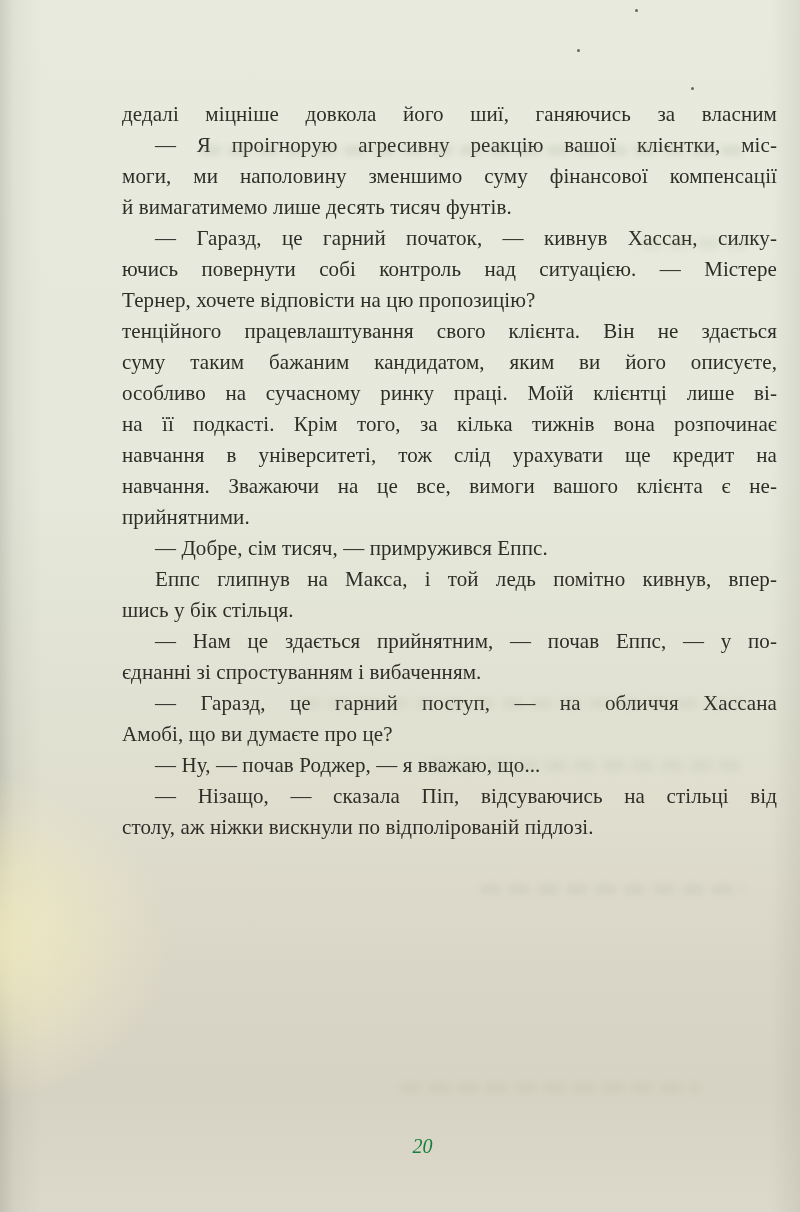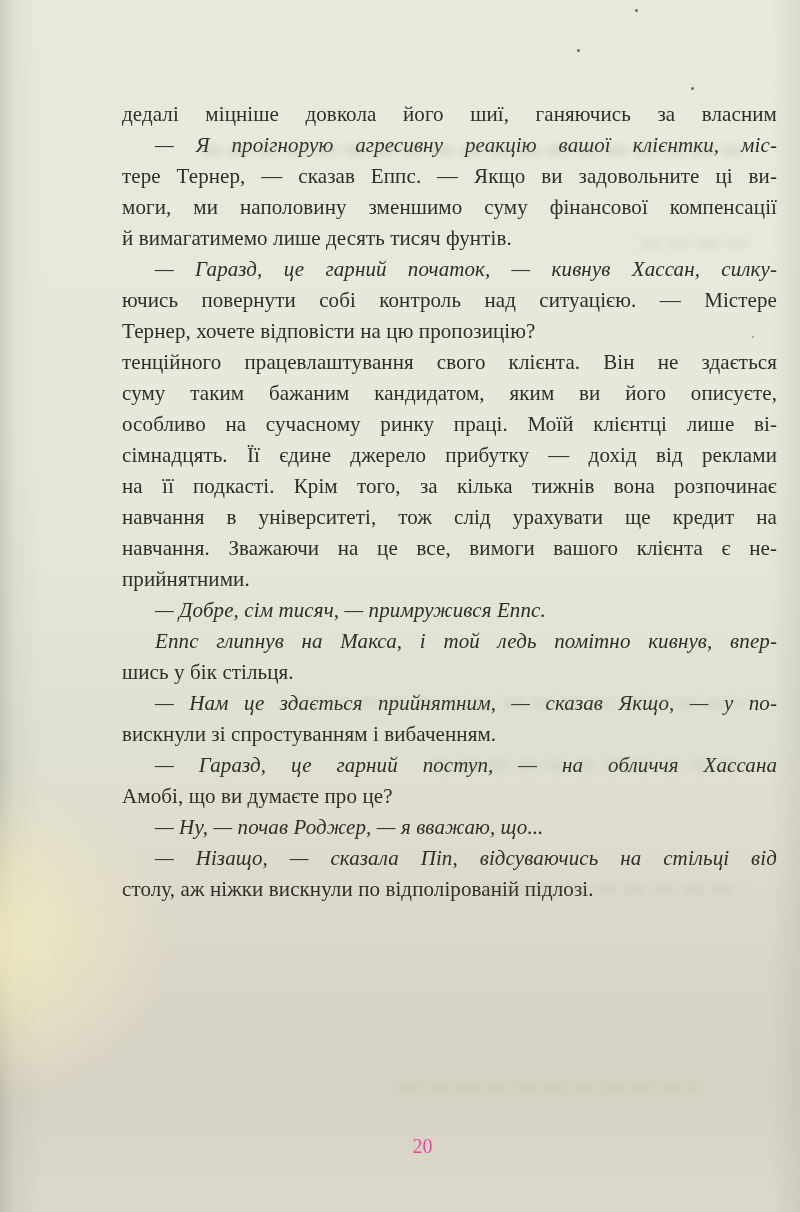--- a/index.html
+++ b/index.html
@@ -11,60 +11,58 @@
       linear-gradient(90deg, rgba(105,108,96,0.22) 0px, rgba(105,108,96,0.07) 14px, rgba(105,108,96,0) 42px),
       linear-gradient(270deg, rgba(118,116,102,0.12) 0px, rgba(118,116,102,0) 30px),
       linear-gradient(180deg, #e7eadd 0%, #e5e8da 40%, #e0e0d1 62%, #dad6c7 80%, #d7d3c4 90%, #dcd8ca 100%);
   }
   .textblock{
     position:absolute;left:95px;top:99px;width:655px;
     color:#2e2d28;font-size:21px;line-height:31px;letter-spacing:0.1px;margin-left:27px;
   }
   .line{height:31px;overflow:hidden;}
   .line.j{text-align:justify;text-align-last:justify;}
-  .line.in{padding-left:33px;font-style:italic;}
+  .line.in{padding-left:33px;}
   .pagenum{
     position:absolute;left:95px;top:1133px;width:655px;
-    text-align:center;color:#ec4899;font-size:20px;line-height:26px;
+    text-align:center;color:#15803d;font-size:20px;line-height:26px;font-style:italic;
   }
   .smudge{
     position:absolute;height:11px;border-radius:5px;
     background:repeating-linear-gradient(90deg, rgba(138,148,118,0.45) 0 20px, rgba(138,148,118,0.08) 20px 29px);
     filter:blur(3px);opacity:0.30;pointer-events:none;
   }
   .speck{
     position:absolute;width:3px;height:3px;border-radius:50%;
     background:rgba(60,60,55,0.75);filter:blur(0.4px);pointer-events:none;
   }
 </style>
 </head>
 <body>
 
 <div class="textblock" id="textblock">
     <div class="line j">дедалі міцніше довкола його шиї, ганяючись за власним</div>
     <div class="line j in">— Я проігнорую агресивну реакцію вашої клієнтки, міс-</div>
-    <div class="line j">тере Тернер, — сказав Еппс. — Якщо ви задовольните ці ви-</div>
     <div class="line j">моги, ми наполовину зменшимо суму фінансової компенсації</div>
     <div class="line">й вимагатимемо лише десять тисяч фунтів.</div>
     <div class="line j in">— Гаразд, це гарний початок, — кивнув Хассан, силку-</div>
     <div class="line j">ючись повернути собі контроль над ситуацією. — Містере</div>
     <div class="line">Тернер, хочете відповісти на цю пропозицію?</div>
     <div class="line j">тенційного працевлаштування свого клієнта. Він не здається</div>
     <div class="line j">суму таким бажаним кандидатом, яким ви його описуєте,</div>
     <div class="line j">особливо на сучасному ринку праці. Моїй клієнтці лише ві-</div>
-    <div class="line j">сімнадцять. Її єдине джерело прибутку — дохід від реклами</div>
     <div class="line j">на її подкасті. Крім того, за кілька тижнів вона розпочинає</div>
     <div class="line j">навчання в університеті, тож слід урахувати ще кредит на</div>
     <div class="line j">навчання. Зважаючи на це все, вимоги вашого клієнта є не-</div>
     <div class="line">прийнятними.</div>
     <div class="line in">— Добре, сім тисяч, — примружився Еппс.</div>
     <div class="line j in">Еппс глипнув на Макса, і той ледь помітно кивнув, впер-</div>
     <div class="line">шись у бік стільця.</div>
-    <div class="line j in">— Нам це здається прийнятним, — сказав Якщо, — у по-</div>
-    <div class="line">вискнули зі спростуванням і вибаченням.</div>
+    <div class="line j in">— Нам це здається прийнятним, — почав Еппс, — у по-</div>
+    <div class="line">єднанні зі спростуванням і вибаченням.</div>
     <div class="line j in">— Гаразд, це гарний поступ, — на обличчя Хассана</div>
     <div class="line">Амобі, що ви думаєте про це?</div>
     <div class="line in">— Ну, — почав Роджер, — я вважаю, що...</div>
     <div class="line j in">— Нізащо, — сказала Піп, відсуваючись на стільці від</div>
     <div class="line">столу, аж ніжки вискнули по відполірованій підлозі.</div>
   </div>
 
 <div class="pagenum">20</div>
 
 <div class="smudge" style="left:200px;top:145px;width:545px;"></div>

